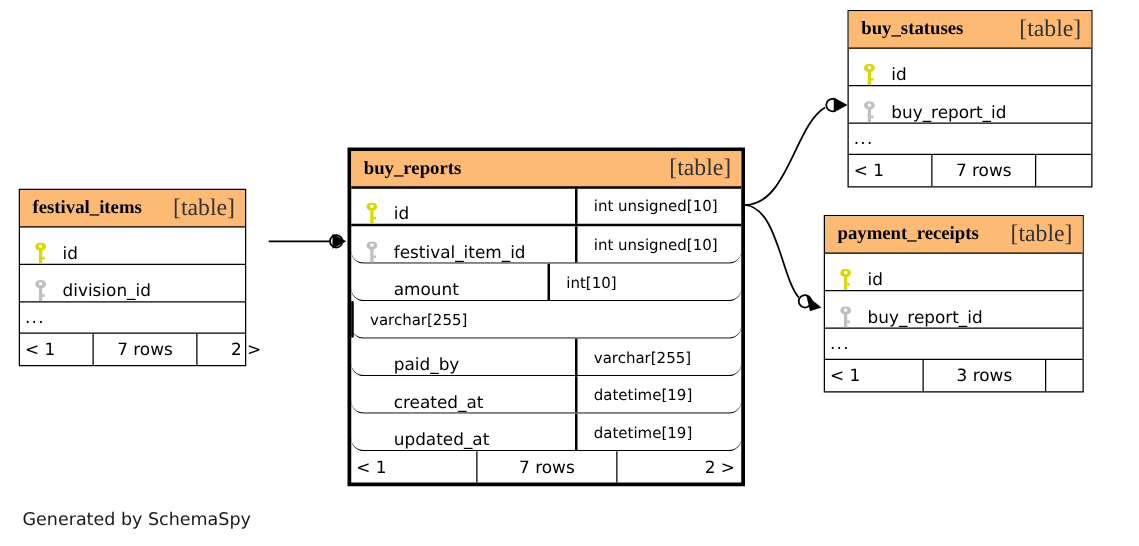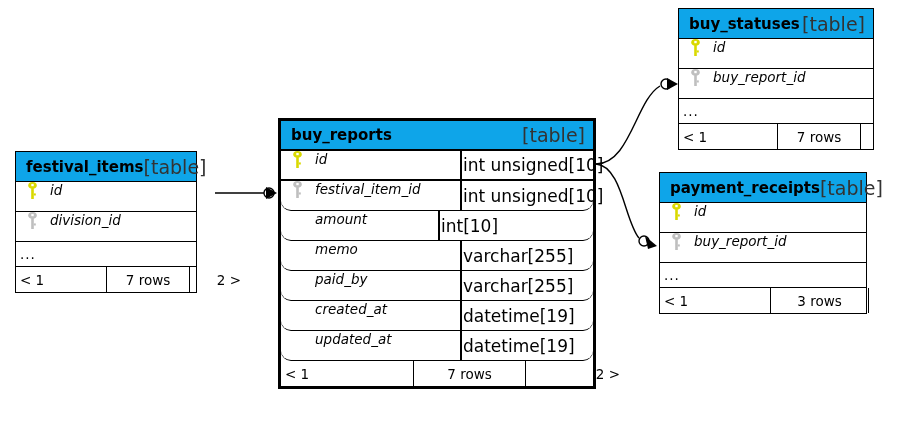--- a/index.html
+++ b/index.html
@@ -36,25 +36,26 @@
     z-index: 2;
   }
   .table-box.thick {
     border: 3px solid #000000;
   }
 
   .tbl-header {
     display: flex;
     align-items: center;
     justify-content: space-between;
-    background: #0ea5e9;
+    background: #fdba74;
     border-bottom: 1px solid #000000;
     box-sizing: border-box;
     height: 30px;
     padding: 0 8px 0 10px;
+    font-family: Liberation Serif, serif;
   }
   .thick .tbl-header {
     border-bottom: 2px solid #000000;
   }
   .tbl-title {
     font-weight: bold;
     font-size: 15px;
     color: #000000;
     white-space: nowrap;
   }
@@ -77,35 +78,34 @@
   .thick .tbl-row.thinline {
     border-bottom: 1px solid #000000;
     border-radius: 10px;
   }
   .tbl-row:last-of-type {
     border-bottom: none;
   }
 
   .col-name {
     display: flex;
-    align-items: flex-start;
+    align-items: flex-end;
     flex: 1 1 auto;
     min-width: 0;
     padding-left: 6px;
     box-sizing: border-box;
-    font-style: italic;
   }
   .col-type {
     display: flex;
     align-items: center;
     flex: 0 0 auto;
-    padding-left: 1px;
+    padding-left: 13px;
     box-sizing: border-box;
     border-left: 1px solid #000000;
-    font-size: 17px;
+    font-size: 12px;
     color: #000000;
     white-space: nowrap;
   }
   .thick .col-type {
     border-left: 2px solid #000000;
   }
 
   .key-slot {
     width: 20px;
     flex: 0 0 20px;
@@ -149,21 +149,20 @@
   }
   .foot-cell:first-child {
     border-left: none;
   }
   .foot-prev {
     justify-content: flex-start;
     padding-left: 4px;
   }
   .foot-count {
     justify-content: center;
-    margin-left: 32px;
   }
   .foot-next {
     justify-content: flex-end;
     padding-right: 5px;
   }
 
   .credit {
     position: absolute;
     font-size: 14px;
     color: #1a1a1a;
@@ -266,24 +265,20 @@
           <div class="col-type" style="width: 133px;">int unsigned[10]</div>
         </div>
         <div class="tbl-row thinline">
           <div class="col-name">
             <span class="key-slot"></span>
             <span class="name-text">amount</span>
           </div>
           <div class="col-type" style="width: 155px;">int[10]</div>
         </div>
         <div class="tbl-row thinline">
-          <div class="col-name">
-            <span class="key-slot"></span>
-            <span class="name-text">memo</span>
-          </div>
           <div class="col-type" style="width: 133px;">varchar[255]</div>
         </div>
         <div class="tbl-row thinline">
           <div class="col-name">
             <span class="key-slot"></span>
             <span class="name-text">paid_by</span>
           </div>
           <div class="col-type" style="width: 133px;">varchar[255]</div>
         </div>
         <div class="tbl-row thinline">
@@ -377,13 +372,14 @@
         </div>
         <div class="ellipsis-row">...</div>
         <div class="tbl-footer">
           <div class="foot-cell foot-prev" style="width: 78px; flex: 0 0 78px;">&lt; 1</div>
           <div class="foot-cell foot-count" style="width: 98px; flex: 0 0 98px;">3 rows</div>
           <div class="foot-cell foot-next" style="width: 58px; flex: 0 0 58px;"></div>
         </div>
       </div>
     </div>
 
+  <div class="credit" style="left: 18px; top: 408px;">Generated by SchemaSpy</div>
 </div>
 
 </body></html>

